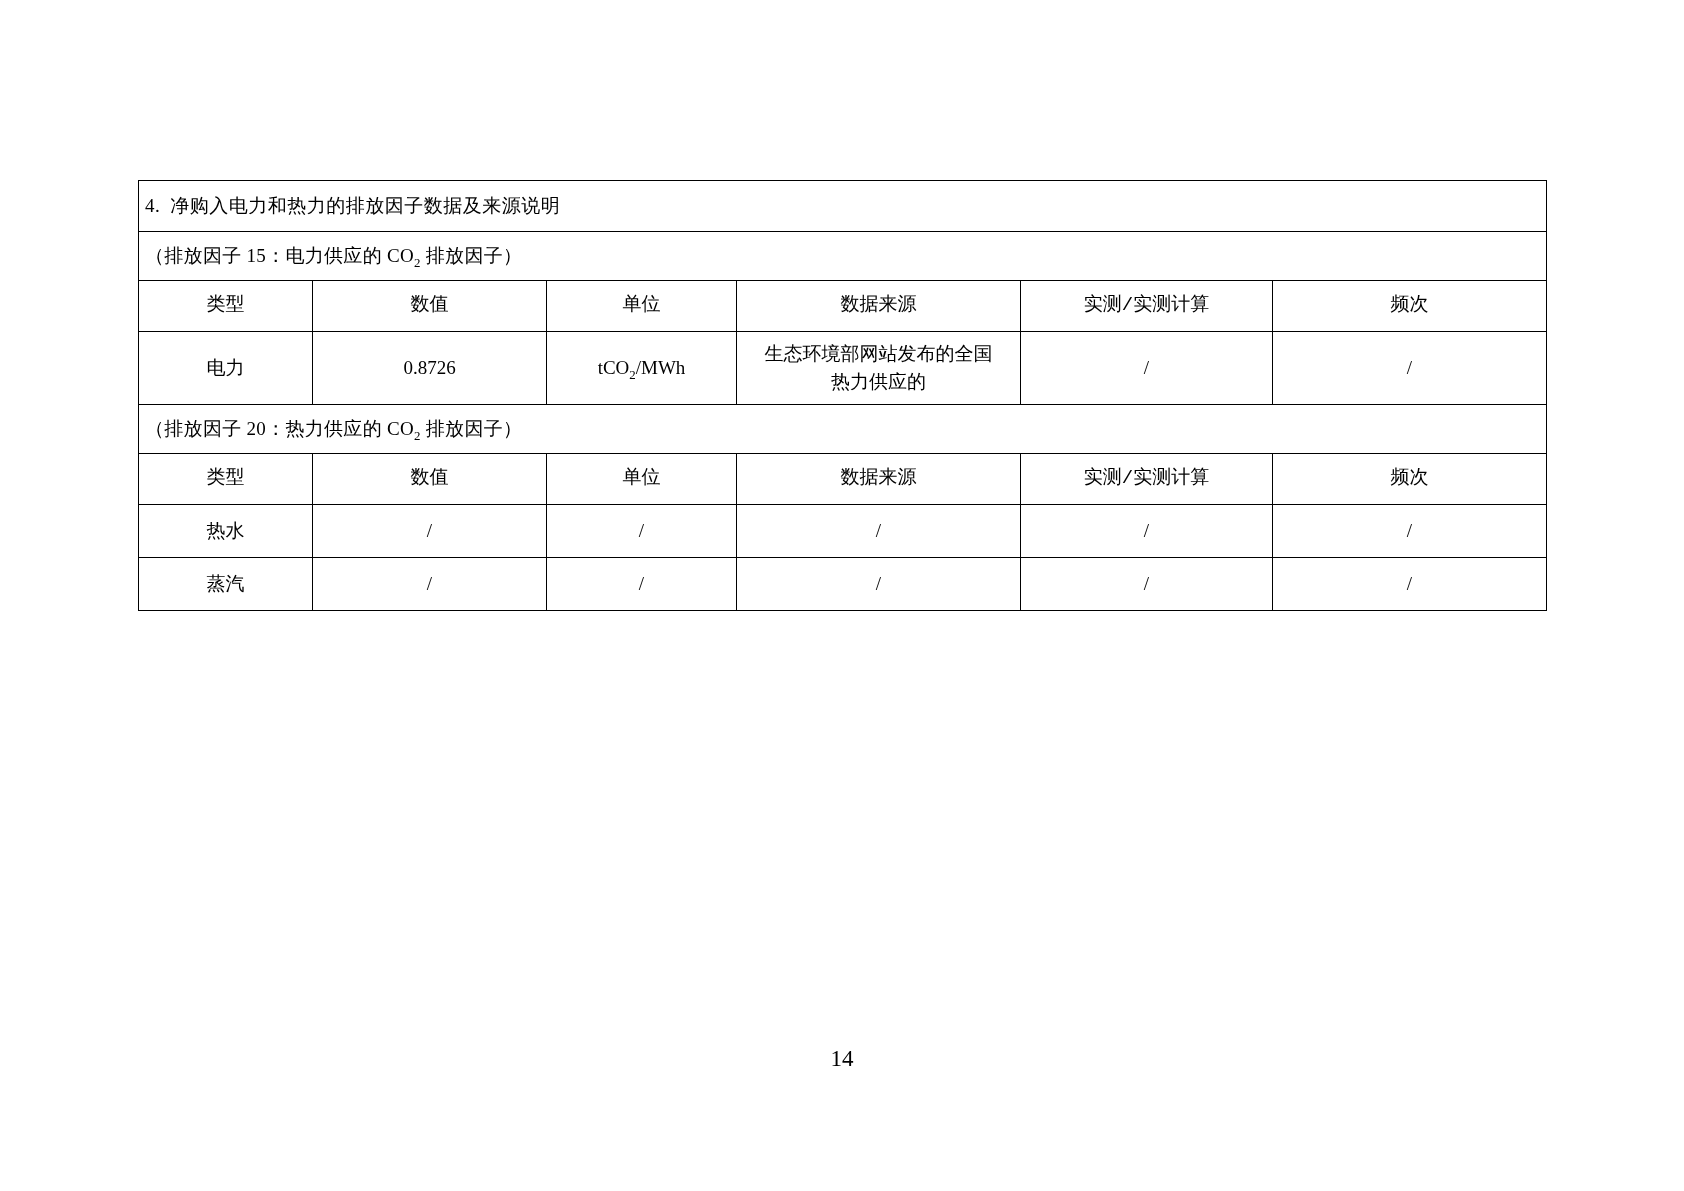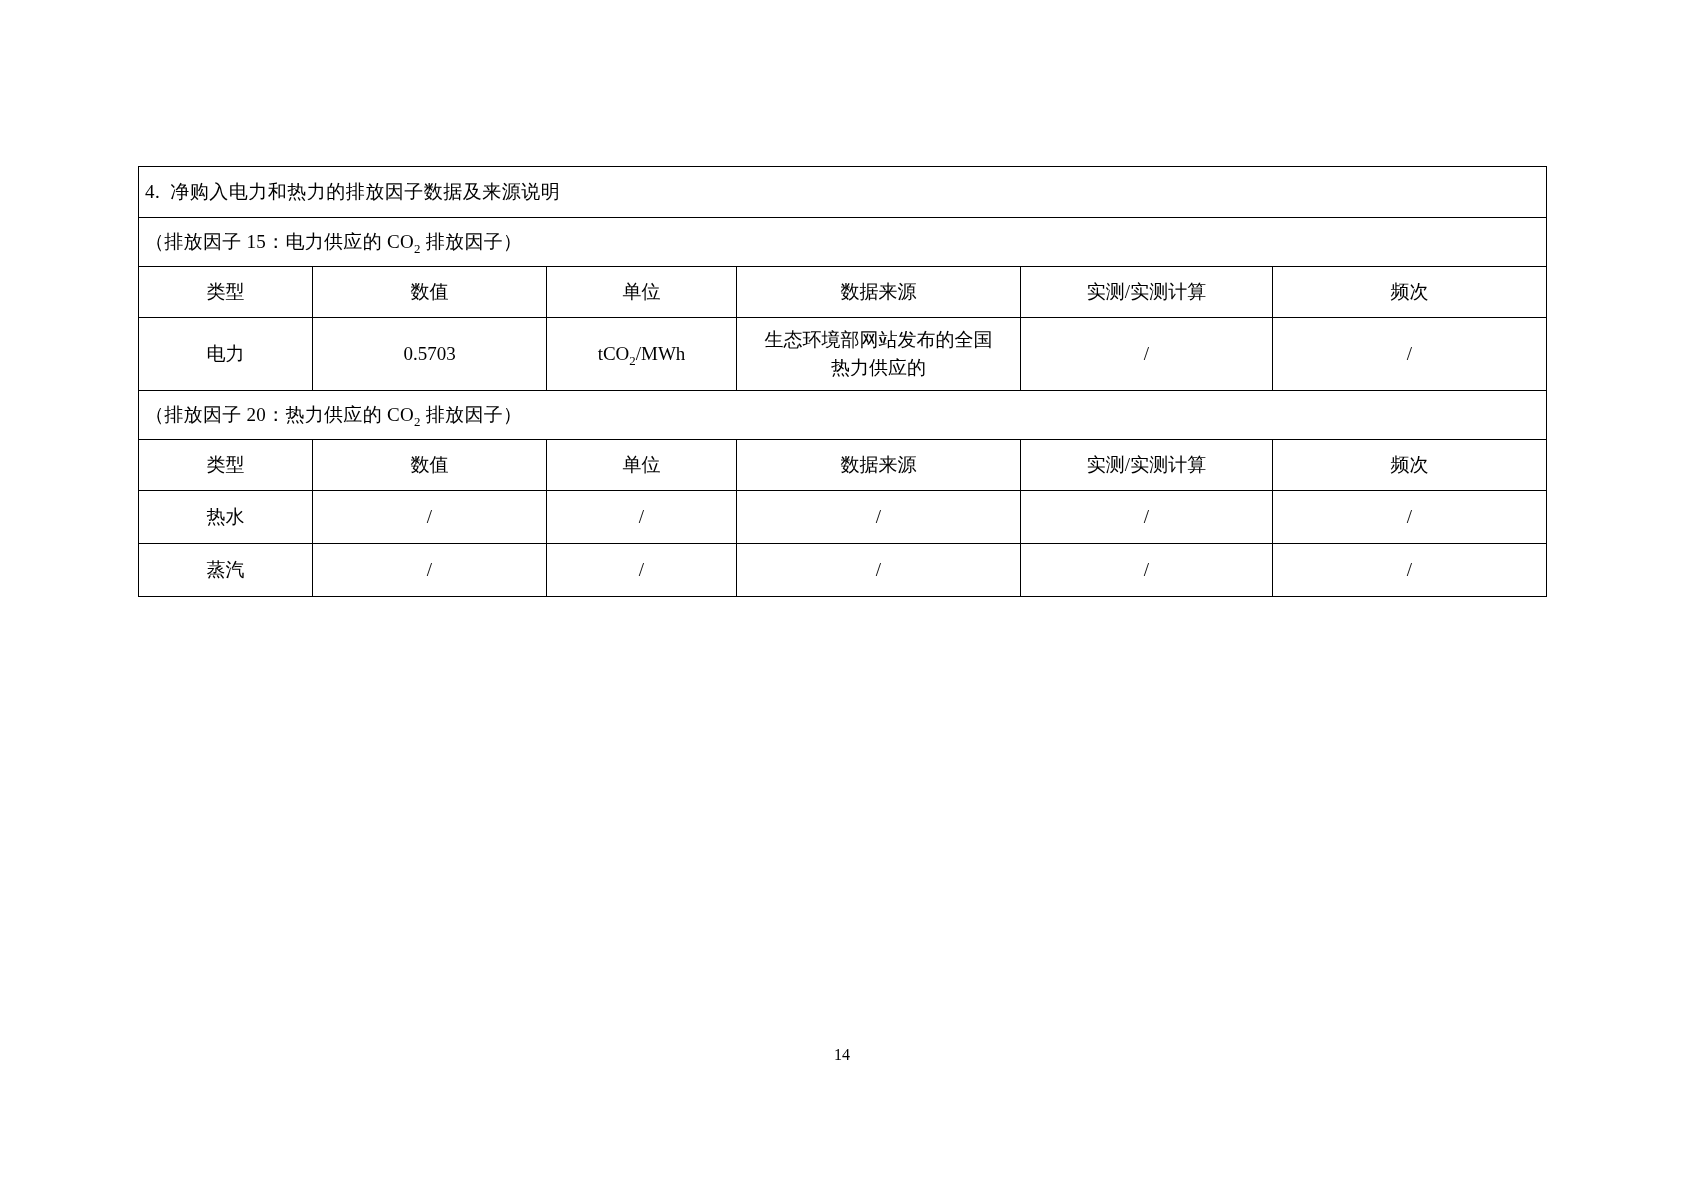--- a/index.html
+++ b/index.html
@@ -17,21 +17,21 @@
   }
   .page {
     position: absolute;
     left: 0; top: 0;
     width: 1684px;
     height: 1191px;
   }
   .doc-table {
     position: absolute;
     left: 138px;
-    top: 166px;
+    top: 180px;
     width: 1408px;
     border-collapse: collapse;
     table-layout: fixed;
   }
   .doc-table td {
     border: 1px solid #000000;
     padding: 0;
     vertical-align: middle;
     font-size: 19px;
     line-height: 1.35;
@@ -50,20 +50,21 @@
     height: 48px;
     padding-left: 6px !important;
     text-align: left;
     font-size: 20px;
     letter-spacing: 0.3px;
   }
   .hdr-cell {
     height: 50px;
     text-align: center;
     font-size: 20px;
+    font-family: Liberation Mono, monospace;
   }
   .data-cell {
     height: 64px;
     text-align: center;
     font-size: 20px;
   }
   .data-cell.two-line {
     line-height: 1.45;
     padding: 4px 6px !important;
   }
@@ -77,21 +78,21 @@
   }
   .num-serif {
     font-family: "Liberation Serif", "DejaVu Serif", serif;
   }
   .page-number {
     position: absolute;
     left: 0;
     top: 1046px;
     width: 1684px;
     text-align: center;
-    font-size: 16px;
+    font-size: 23px;
     font-family: "Liberation Serif", "DejaVu Serif", serif;
   }
 </style>
 </head>
 <body>
 
 <div class="page">
 
   <table class="doc-table">
     <colgroup>
@@ -119,21 +120,21 @@
         <td class="hdr-cell">类型</td>
         <td class="hdr-cell">数值</td>
         <td class="hdr-cell">单位</td>
         <td class="hdr-cell">数据来源</td>
         <td class="hdr-cell">实测/实测计算</td>
         <td class="hdr-cell">频次</td>
       </tr>
 
       <tr>
         <td class="data-cell">电力</td>
-        <td class="data-cell num-serif">0.5703</td>
+        <td class="data-cell num-serif">0.8726</td>
         <td class="data-cell num-serif">
           <span>tCO</span><sub>2</sub><span>/MWh</span>
         </td>
         <td class="data-cell two-line">
           <div>生态环境部网站发布的全国</div>
           <div>热力供应的</div>
         </td>
         <td class="data-cell slash">/</td>
         <td class="data-cell slash">/</td>
       </tr>

